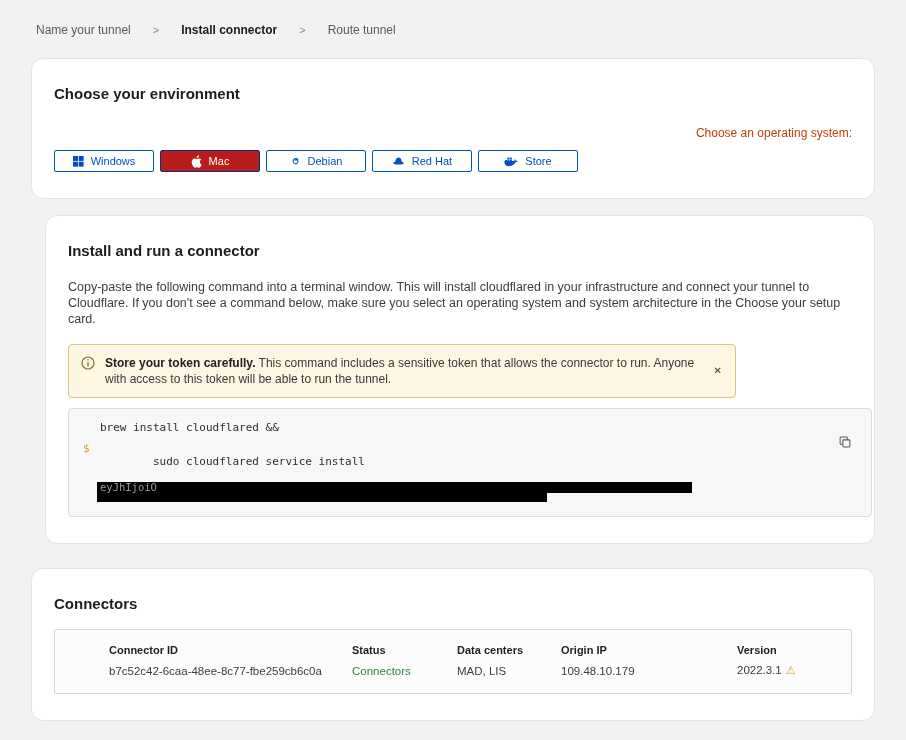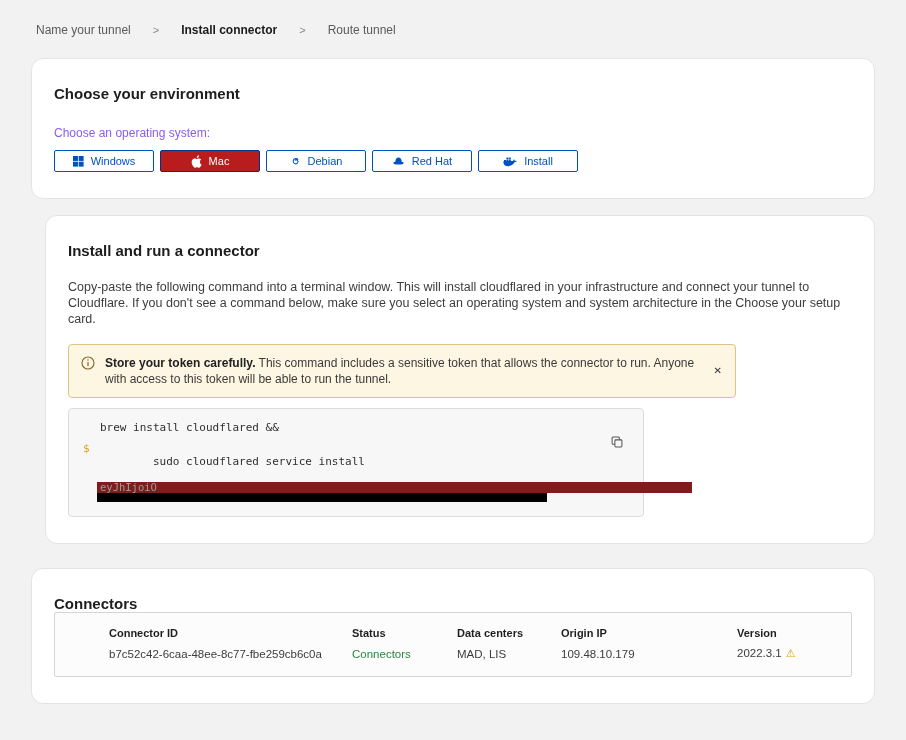--- a/index.html
+++ b/index.html
@@ -31,21 +31,21 @@
     padding: 26px 22px;
   }
   .card-1 { margin-top: 21px; }
   .card-2 { margin-top: 16px; margin-left: 14px; }
   .card-3 { margin-top: 24px; }
   .card-title {
     margin: 0; font-size: 15px; font-weight: 700; color: #1d1d1d;
   }
 
   
-  .os-label { margin-top: 24px; font-size: 12px; color: #8b5cf6; }
+  .os-label { margin-top: 24px; font-size: 12px; color: #c2410c; text-align: right; }
   .os-row { display: flex; gap: 6px; margin-top: 10px; }
   .os-btn {
     display: inline-flex; align-items: center; justify-content: center; gap: 7px;
     width: 100px; height: 22px;
     border: 1px solid #0051c3; border-radius: 2px;
     background: #ffffff; color: #0051c3;
     font-family: "Liberation Sans", sans-serif;
     font-size: 11px; cursor: pointer; padding: 0;
   }
   .os-btn.selected { background: #b91c1c; border-color: #003681; color: #ffffff; }
@@ -67,50 +67,51 @@
   .warning-banner .w-icon { flex: 0 0 auto; padding-top: 1px; }
   .warning-banner b { color: #222; }
   .warning-close {
     position: absolute; right: 13px; top: 50%; transform: translateY(-50%);
     font-size: 10px; color: #333; cursor: pointer; line-height: 1;
   }
 
   
   .codeblock {
     position: relative;
-    margin-top: 10px; width: 576px;
+    margin-top: 10px; width: 804px;
     background: #f7f7f7; border: 1px solid #dcdcdc; border-radius: 4px;
     padding: 12px 44px 14px 31px;
     font-family: "DejaVu Sans Mono", monospace;
     font-size: 11px; color: #2f2f2f;
   }
   .code-line { white-space: pre; line-height: 13px; }
   .code-line-2 { position: relative; margin-top: 8px; }
   .shell-prompt {
     position: absolute; left: -17px; top: 0;
     color: #d8a22b;
   }
   .token-bar-1 {
     margin-top: 1px; margin-left: -3px;
-    width: 595px; height: 11px; background: #7f1d1d;
+    width: 595px; height: 11px; background: #000000;
     display: flex; align-items: center;
   }
   .token-prefix {
     color: #9b9b9b; font-size: 10.5px; padding-left: 3px; line-height: 1;
   }
   .token-bar-2 {
     margin-left: -3px; width: 450px; height: 9px; background: #000;
   }
   .copy-btn {
     position: absolute; right: 20px; top: 27px;
     background: none; border: none; padding: 0; cursor: pointer; line-height: 0;
   }
 
   
   .connectors-table {
+    margin-top: 17px;
     border: 1px solid #d5d5d5; border-radius: 2px;
     background: #fcfcfc;
     padding: 14px 20px 16px 54px;
     display: grid;
     grid-template-columns: 243px 105px 104px 176px 1fr;
     row-gap: 8px;
     align-items: center;
   }
   .th { font-size: 11px; font-weight: 700; color: #1f1f1f; }
   .td { font-size: 11.5px; color: #3c3c3c; }
@@ -179,21 +180,21 @@
         <span style="line-height:0;">
           <svg width="14" height="11" viewBox="0 0 14 11" fill="currentColor">
               <rect x="1" y="4" width="2" height="2"></rect>
               <rect x="3.4" y="4" width="2" height="2"></rect>
               <rect x="5.8" y="4" width="2" height="2"></rect>
               <rect x="3.4" y="1.6" width="2" height="2"></rect>
               <rect x="5.8" y="1.6" width="2" height="2"></rect>
               <path d="M0.5 7c0 .2.6 3.2 4.5 3.2 3 0 5.5-1.6 6.5-3.9.8 0 1.9-.4 2.3-1.2-.5-.3-1.5-.4-2-.2-.1-.7-.5-1.3-.9-1.6-.5.4-.8 1.1-.7 1.8H.5z"></path>
             </svg>
         </span>
-        <span>Install</span>
+        <span>Store</span>
       </button>
 
     </div>
   </section>
 
   <section class="card card-2">
     <h2 class="card-title">Install and run a connector</h2>
     <p class="description">Copy-paste the following command into a terminal window. This will install cloudflared in your infrastructure and connect your tunnel to Cloudflare. If you don't see a command below, make sure you select an operating system and system architecture in the Choose your setup card.</p>
 
     <div class="warning-banner">

